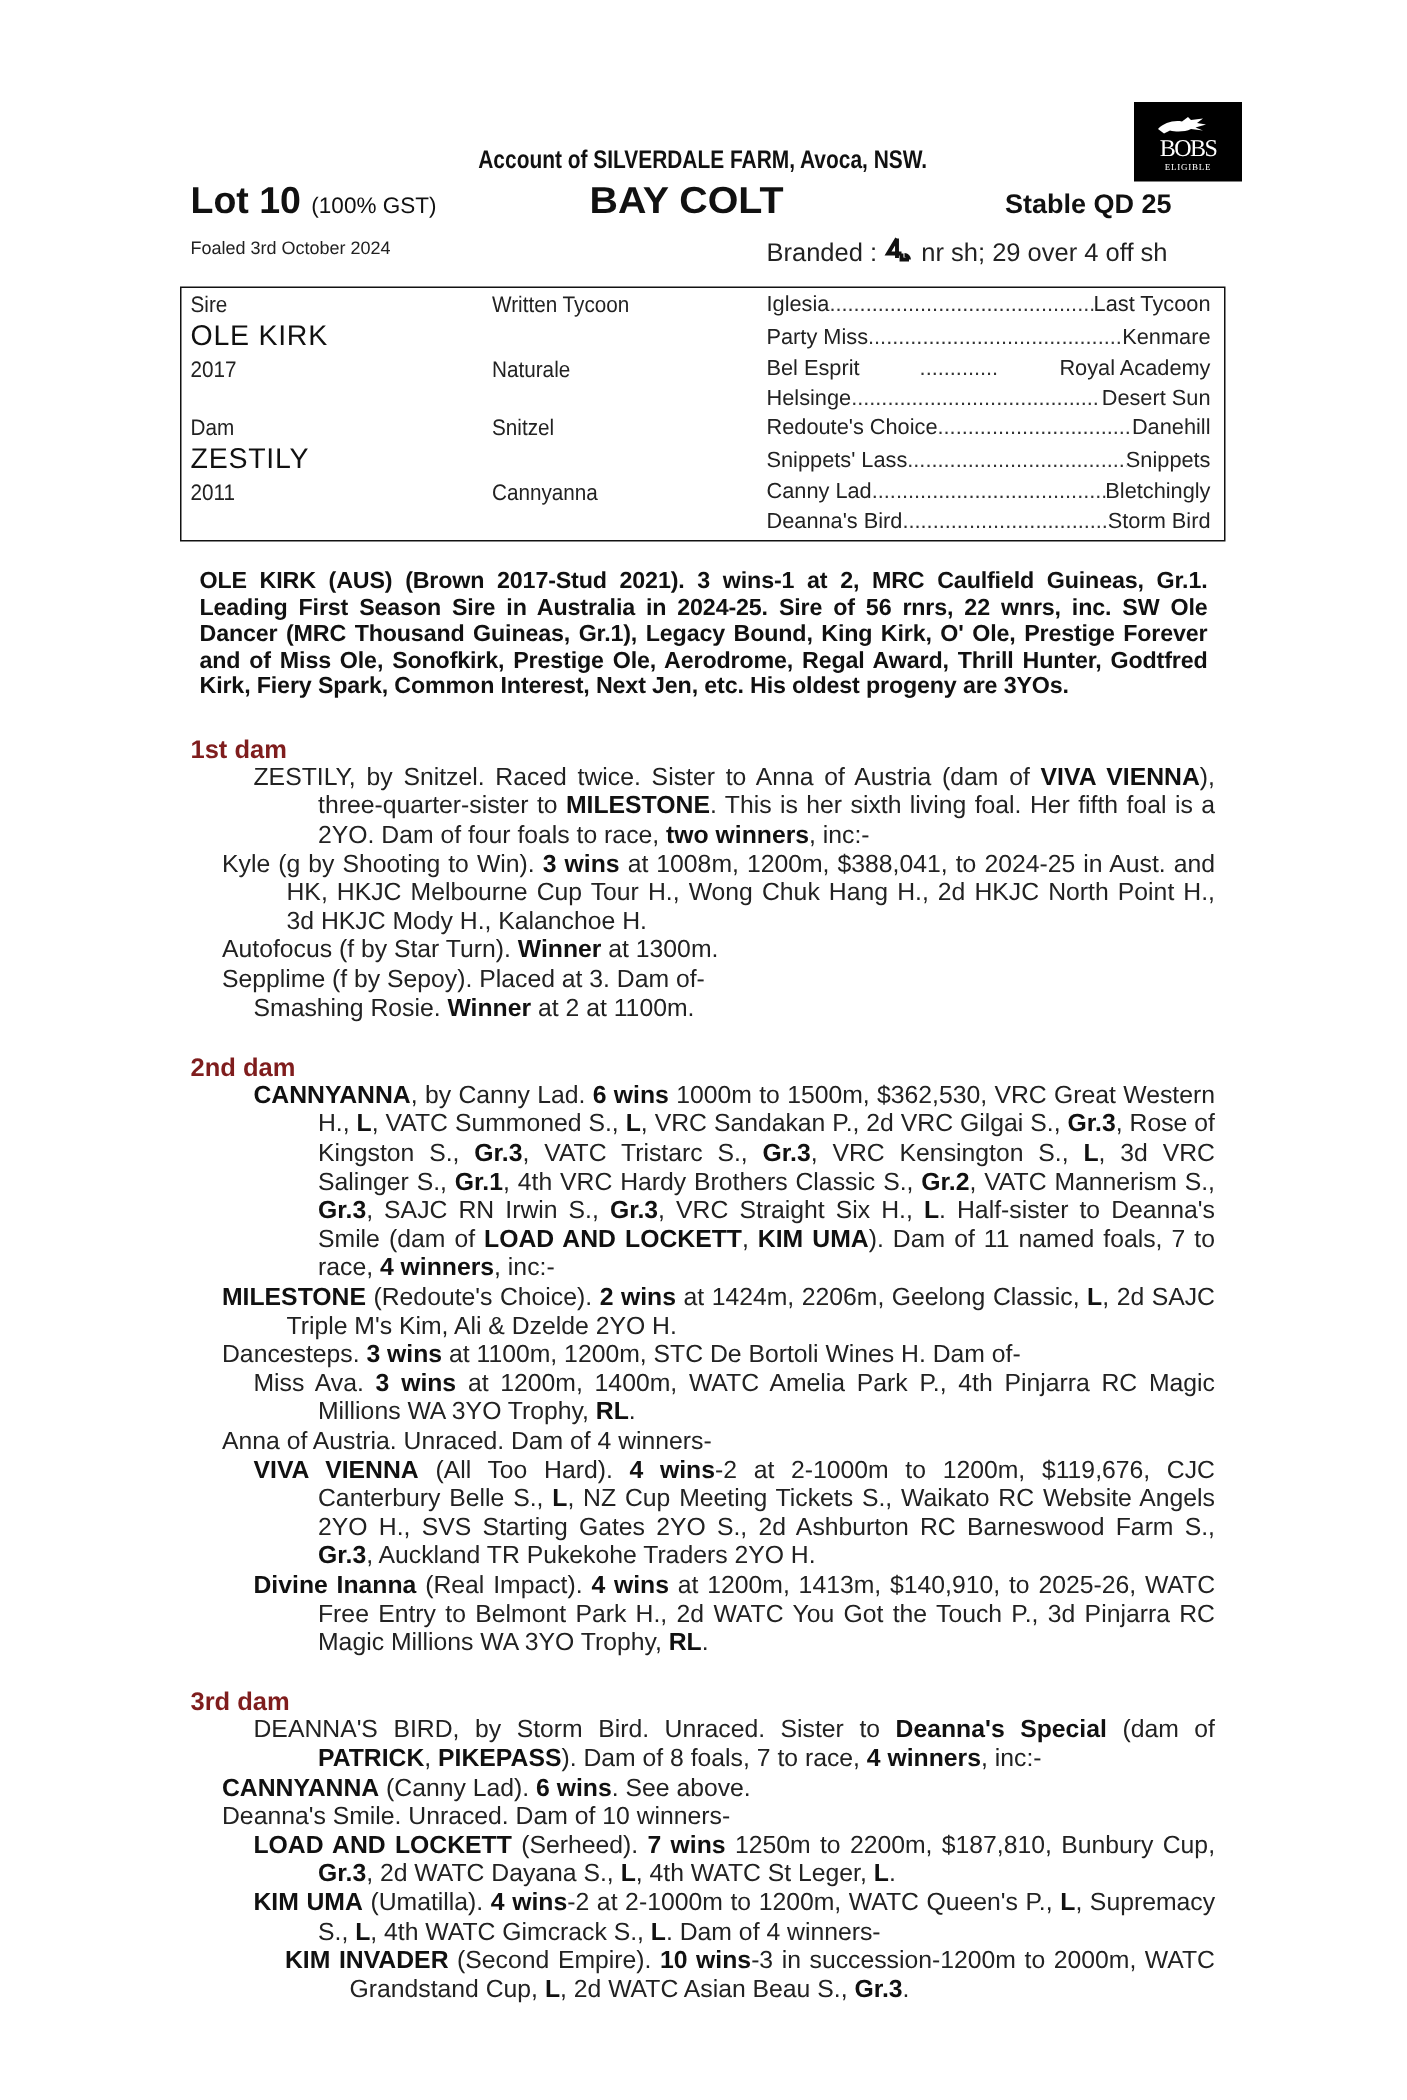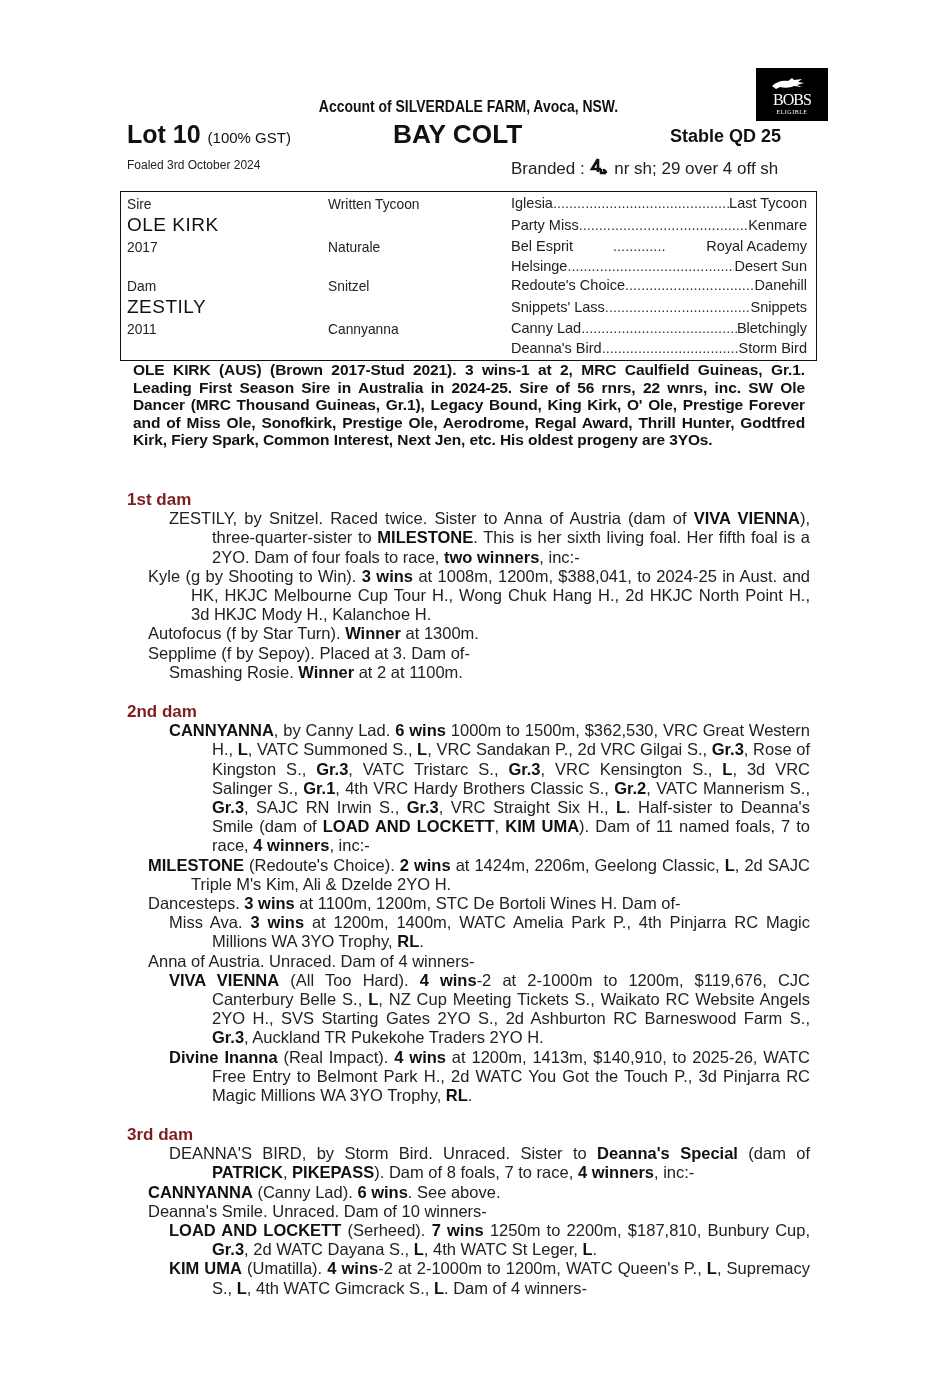--- a/index.html
+++ b/index.html
@@ -16,21 +16,21 @@
   .stable { left:670px; top:126px; font-weight:bold; font-size:18px; }
   .foaled { left:127px; top:158px; font-size:12px; color:#222; }
   .brand { left:511px; top:158px; font-size:17px; color:#222; white-space:nowrap; }
   .brandmark { display:inline-block; width:20px; height:18px; vertical-align:-2px; }
   .ped { left:120px; top:191px; width:697px; height:170px; border:1.5px solid #111; box-sizing:border-box; }
   .ped .cell { position:absolute; font-size:15px; color:#222; white-space:nowrap; transform:scaleX(0.92); transform-origin:left top; }
   .ped .big { font-weight:normal; font-size:19px; color:#111; transform:none; letter-spacing:0.5px; }
   .ped .g3 { position:absolute; left:390px; width:296px; font-size:14.5px; color:#222; display:flex; white-space:nowrap; }
   .g3 .dots { flex:1; overflow:hidden; color:#333; letter-spacing:0px; }
   .g3 .dots::after { content:"........................................................................................................................"; }
-  .sire-para { left:133px; top:361px; width:672px; font-weight:bold; font-size:15.5px; line-height:17.5px; text-align:justify; letter-spacing:-0.1px; }
+  .sire-para { left:133px; top:379px; width:672px; font-weight:bold; font-size:15.5px; line-height:17.5px; text-align:justify; letter-spacing:-0.1px; }
   .sect { position:absolute; left:127px; width:683px; font-size:16.5px; line-height:19.2px; color:#222; }
   .sect .hd { font-weight:bold; font-size:17px; color:#7f1d1d; }
   .p { text-align:justify; }
   .b { font-weight:bold; color:#111; }
   .l0 { padding-left:43px; text-indent:-43px;margin-left:42px; }
   .l1 { padding-left:64px; text-indent:-43px; }
   .l2 { padding-left:85px; text-indent:-43px; }
   .l3 { padding-left:106px; text-indent:-43px; }
 </style>
 </head>
@@ -142,14 +142,15 @@
 </div>
 
 <div class="sect" style="top:1125px;">
   <div class="hd">3rd dam</div>
   <div>
       <div class="p l0"><span>DEANNA'S BIRD, by Storm Bird. Unraced. Sister to </span><span class="b">Deanna's Special</span><span> (dam of </span><span class="b">PATRICK</span><span>, </span><span class="b">PIKEPASS</span><span>). Dam of 8 foals, 7 to race, </span><span class="b">4 winners</span><span>, inc:-</span></div>
       <div class="p l1"><span class="b">CANNYANNA</span><span> (Canny Lad). </span><span class="b">6 wins</span><span>. See above.</span></div>
       <div class="p l1"><span>Deanna's Smile. Unraced. Dam of 10 winners-</span></div>
       <div class="p l2"><span class="b">LOAD AND LOCKETT</span><span> (Serheed). </span><span class="b">7 wins</span><span> 1250m to 2200m, $187,810, Bunbury Cup, </span><span class="b">Gr.3</span><span>, 2d WATC Dayana S., </span><span class="b">L</span><span>, 4th WATC St Leger, </span><span class="b">L</span><span>.</span></div>
       <div class="p l2"><span class="b">KIM UMA</span><span> (Umatilla). </span><span class="b">4 wins</span><span>-2 at 2-1000m to 1200m, WATC Queen's P., </span><span class="b">L</span><span>, Supremacy S., </span><span class="b">L</span><span>, 4th WATC Gimcrack S., </span><span class="b">L</span><span>. Dam of 4 winners-</span></div>
+      <div class="p l3"><span class="b">KIM INVADER</span><span> (Second Empire). </span><span class="b">10 wins</span><span>-3 in succession-1200m to 2000m, WATC Grandstand Cup, </span><span class="b">L</span><span>, 2d WATC Asian Beau S., </span><span class="b">Gr.3</span><span>.</span></div>
     </div>
 </div>
 
 </body></html>

